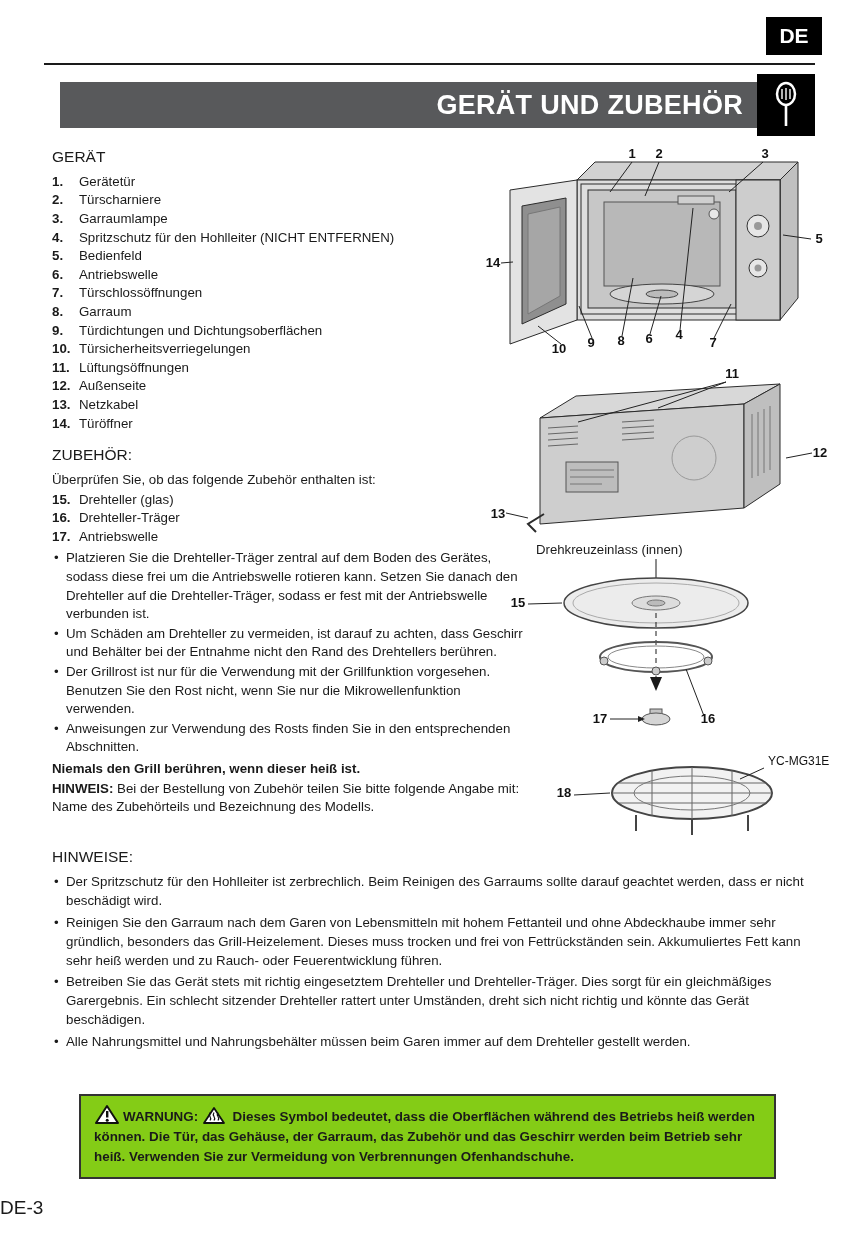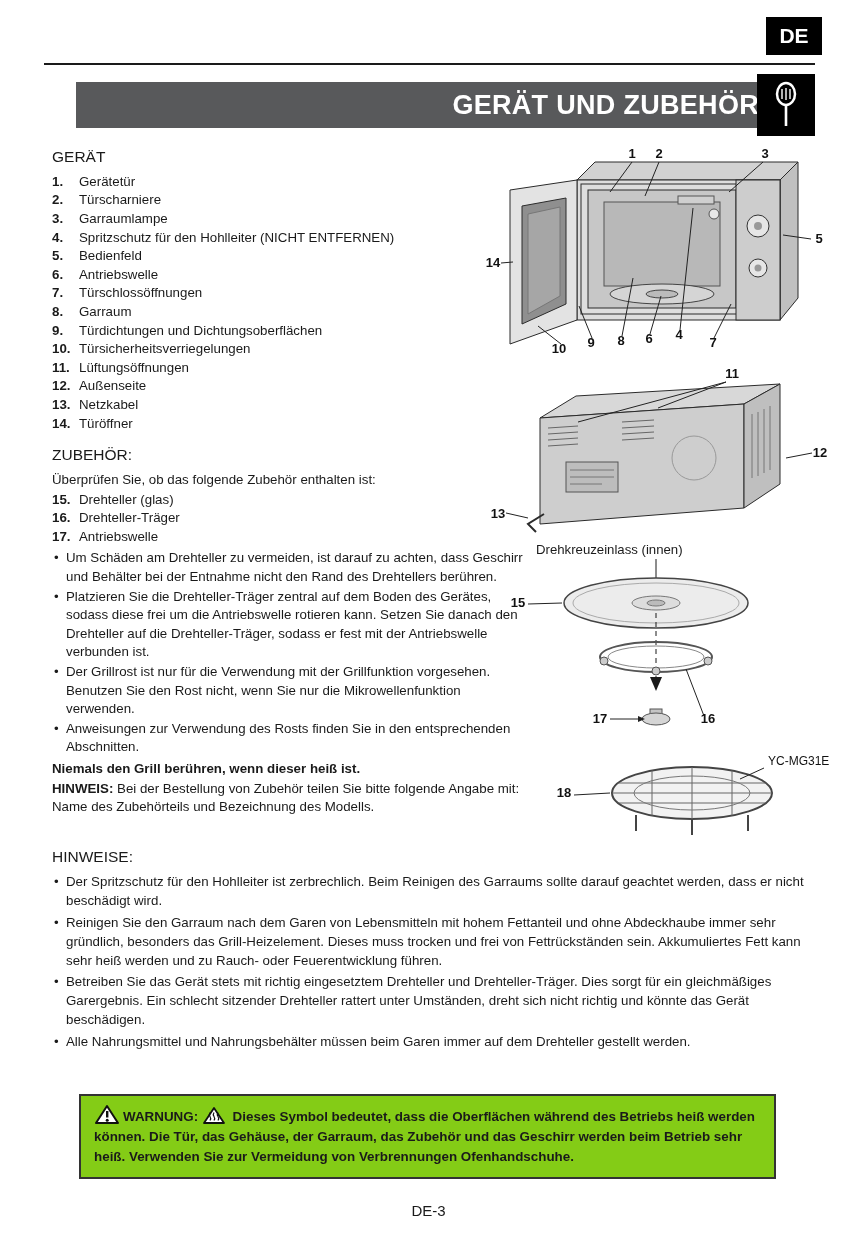--- a/index.html
+++ b/index.html
@@ -9,21 +9,21 @@
     background:#fff; font-family:"Liberation Sans", sans-serif;
     color:#1a1a1a; overflow:hidden;
   }
   .de-badge {
     position:absolute; top:17px; left:766px; width:56px; height:38px;
     background:#000; color:#fff; font-size:21px; font-weight:bold;
     display:flex; align-items:center; justify-content:center;
   }
   .top-rule { position:absolute; top:63px; left:44px; width:771px; border-top:2.5px solid #1a1a1a; }
   .header-bar {
-    position:absolute; top:82px; left:76px; width:697px; height:46px;
+    position:absolute; top:82px; left:60px; width:697px; height:46px;
     background:#58595b; color:#fff; display:flex; align-items:center;
     justify-content:flex-end; padding-right:14px; font-size:27px; font-weight:bold;
     letter-spacing:0.3px;
   }
   .header-icon-box {
     position:absolute; top:74px; left:757px; width:58px; height:62px;
     background:#000; display:flex; align-items:center; justify-content:center;
   }
   .left-col { position:absolute; top:146px; left:52px; width:476px; font-size:13.3px; line-height:1.4; }
   .sec-title { font-size:15.5px; font-weight:normal; margin-bottom:5px; }
@@ -50,21 +50,21 @@
   svg text.model { font-family:"Liberation Sans",sans-serif; font-weight:normal; font-size:12px; fill:#111; text-anchor:start; }
   svg .lead { stroke:#222; stroke-width:1; }
   .hinweise { position:absolute; top:846px; left:52px; width:766px; font-size:13.3px; line-height:1.42; }
   .hinweise .bullet { margin-bottom:3px; }
   .warning-box {
     position:absolute; top:1094px; left:79px; width:697px;
     background:#84cc16; border:2px solid #333;
     padding:8px 13px 10px; font-weight:bold; font-size:13.4px; line-height:1.5;
   }
   .warning-box svg { vertical-align:-4px; margin:0 4px 0 1px; }
-  .footer { position:absolute; bottom:22px; left:0; right:0; text-align:center; font-size:15px; }
+  .footer { position:absolute; bottom:22px; left:0; right:0; font-size:19px; }
 </style>
 </head>
 <body>
 
 <div class="page">
 
   <div class="de-badge">DE</div>
   <div class="top-rule"></div>
 
   <div class="header-bar">
@@ -154,22 +154,22 @@
           <span class="num">16.</span>
           <span class="lbl">Drehteller-Träger</span>
         </div>
       <div class="row">
           <span class="num">17.</span>
           <span class="lbl">Antriebswelle</span>
         </div>
     </div>
 
     <div class="bullets">
+      <div class="bullet"><span>Platzieren Sie die Drehteller-Träger zentral auf dem Boden des Gerätes, sodass diese frei um die Antriebswelle rotieren kann. Setzen Sie danach den Drehteller auf die Drehteller-Träger, sodass er fest mit der Antriebswelle verbunden ist.</span></div>
       <div class="bullet"><span>Um Schäden am Drehteller zu vermeiden, ist darauf zu achten, dass Geschirr und Behälter bei der Entnahme nicht den Rand des Drehtellers berühren.</span></div>
-      <div class="bullet"><span>Platzieren Sie die Drehteller-Träger zentral auf dem Boden des Gerätes, sodass diese frei um die Antriebswelle rotieren kann. Setzen Sie danach den Drehteller auf die Drehteller-Träger, sodass er fest mit der Antriebswelle verbunden ist.</span></div>
       <div class="bullet"><span>Der Grillrost ist nur für die Verwendung mit der Grillfunktion vorgesehen. Benutzen Sie den Rost nicht, wenn Sie nur die Mikrowellenfunktion verwenden.</span></div>
       <div class="bullet"><span>Anweisungen zur Verwendung des Rosts finden Sie in den entsprechenden Abschnitten.</span></div>
     </div>
 
     <p class="bold-note">Niemals den Grill berühren, wenn dieser heiß ist.</p>
     <p class="hinweis"><span class="b">HINWEIS:</span> <span>Bei der Bestellung von Zubehör teilen Sie bitte folgende Angabe mit: Name des Zubehörteils und Bezeichnung des Modells.</span></p>
   </div>
 
   <div class="diagrams">
 

